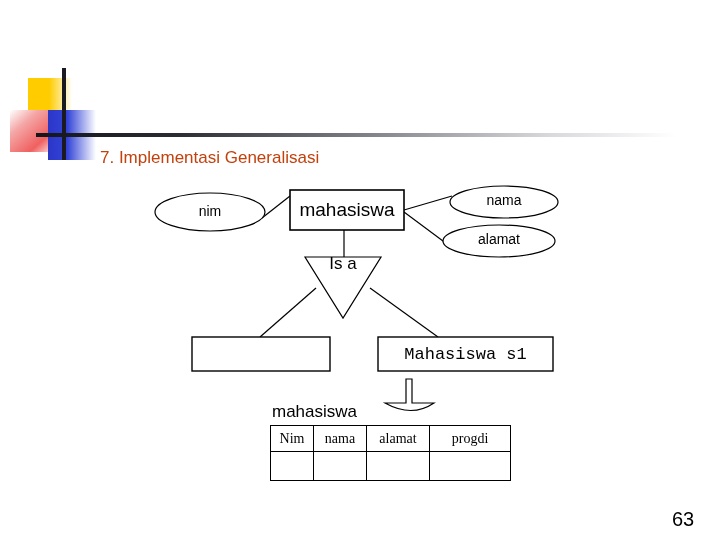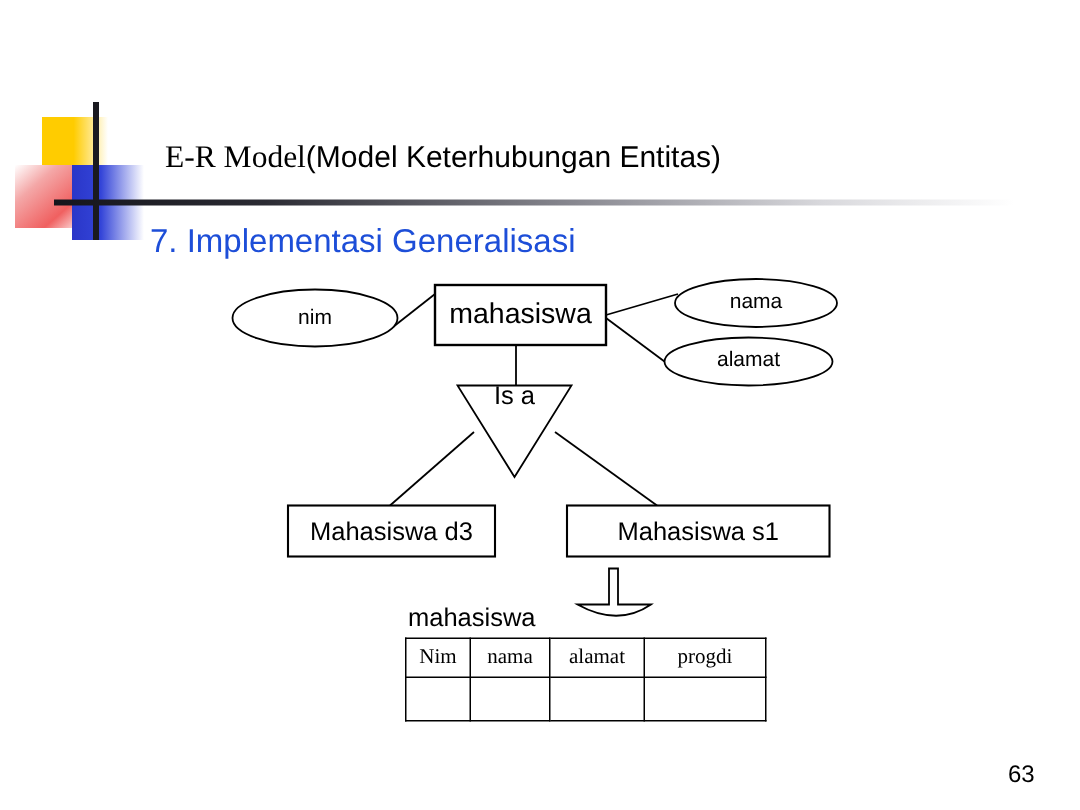--- a/index.html
+++ b/index.html
@@ -60,22 +60,22 @@
     color: #000000;
   }
   #title .san {
     font-family: "Liberation Sans", sans-serif;
     font-size: 20px;
     color: #000000;
   }
   #subtitle {
     position: absolute;
     left: 100px; top: 148px;
-    font-size: 22px;
-    color: #1d4ed8;
+    font-size: 17px;
+    color: #c2410c;
     white-space: nowrap;
   }
 
   
   #er-svg {
     position: absolute;
     left: 0; top: 0;
     width: 720px; height: 540px;
   }
   .er-text {
@@ -84,21 +84,21 @@
     text-align: center;
     white-space: nowrap;
   }
 
   #ellipse-nim-label   { left: 155px; top: 203px; width: 110px; font-size: 14px; }
   #box-mahasiswa-label { left: 290px; top: 199px; width: 114px; font-size: 19px; }
   #ellipse-nama-label  { left: 450px; top: 192px; width: 108px; font-size: 14px; }
   #ellipse-alamat-label{ left: 443px; top: 231px; width: 112px; font-size: 14px; }
   #tri-isa-label       { left: 305px; top: 254px; width: 76px;  font-size: 17px; }
   #box-d3-label        { left: 192px; top: 345px; width: 138px; font-size: 17px; }
-  #box-s1-label        { left: 378px; top: 345px; width: 175px; font-size: 17px; }
+  #box-s1-label        { left: 378px; top: 345px; width: 175px; font-size: 17px; font-family: Liberation Mono, monospace; }
 
   
   #table-caption {
     position: absolute;
     left: 272px; top: 402px;
     font-size: 17px;
     color: #000000;
     white-space: nowrap;
   }
   #rel-table {
@@ -119,38 +119,35 @@
   #rel-table tr.body-row td { height: 28px; }
   #rel-table td.c0 { width: 42px; }
   #rel-table td.c1 { width: 52px; }
   #rel-table td.c2 { width: 62px; }
   #rel-table td.c3 { width: 80px; margin-top: 32px; }
 
   
   #page-number {
     position: absolute;
     left: 672px; top: 508px;
-    font-size: 16px;
+    font-size: 20px;
     color: #000000;
   }
 </style>
 </head>
 <body>
 
 <div id="slide">
 
   <div class="deco-sq" id="deco-yellow"></div>
   <div class="deco-sq" id="deco-red"></div>
   <div class="deco-sq" id="deco-blue"></div>
   <div id="deco-vline"></div>
   <div id="deco-hline"></div>
 
-  <div id="title">
-    <span class="ser">E-R Model</span><span class="san">(Model Keterhubungan Entitas)</span>
-  </div>
   <div id="subtitle">7. Implementasi Generalisasi</div>
 
   <svg id="er-svg" viewBox="0 0 720 540">
 
     <line x1="262" y1="218" x2="290" y2="196" stroke="#000" stroke-width="1.2"></line>
 
     <line x1="404" y1="210" x2="452" y2="196" stroke="#000" stroke-width="1.2"></line>
 
     <line x1="404" y1="212" x2="447" y2="244" stroke="#000" stroke-width="1.2"></line>
 
@@ -172,21 +169,20 @@
     <rect x="378" y="337" width="175" height="34" fill="#fff" stroke="#000" stroke-width="1.4"></rect>
 
     <path d="M 406,379 L 406,403 L 385,403 Q 412,418 434,403 L 412,403 L 412,379 Z" fill="#fff" stroke="#000" stroke-width="1.2"></path>
   </svg>
 
   <div class="er-text" id="ellipse-nim-label">nim</div>
   <div class="er-text" id="box-mahasiswa-label">mahasiswa</div>
   <div class="er-text" id="ellipse-nama-label">nama</div>
   <div class="er-text" id="ellipse-alamat-label">alamat</div>
   <div class="er-text" id="tri-isa-label">Is a</div>
-  <div class="er-text" id="box-d3-label">Mahasiswa d3</div>
   <div class="er-text" id="box-s1-label">Mahasiswa s1</div>
 
   <div id="table-caption">mahasiswa</div>
   <table id="rel-table">
     <tbody>
       <tr class="head-row">
         <td class="c0">Nim</td>
         <td class="c1">nama</td>
         <td class="c2">alamat</td>
         <td class="c3">progdi</td>

